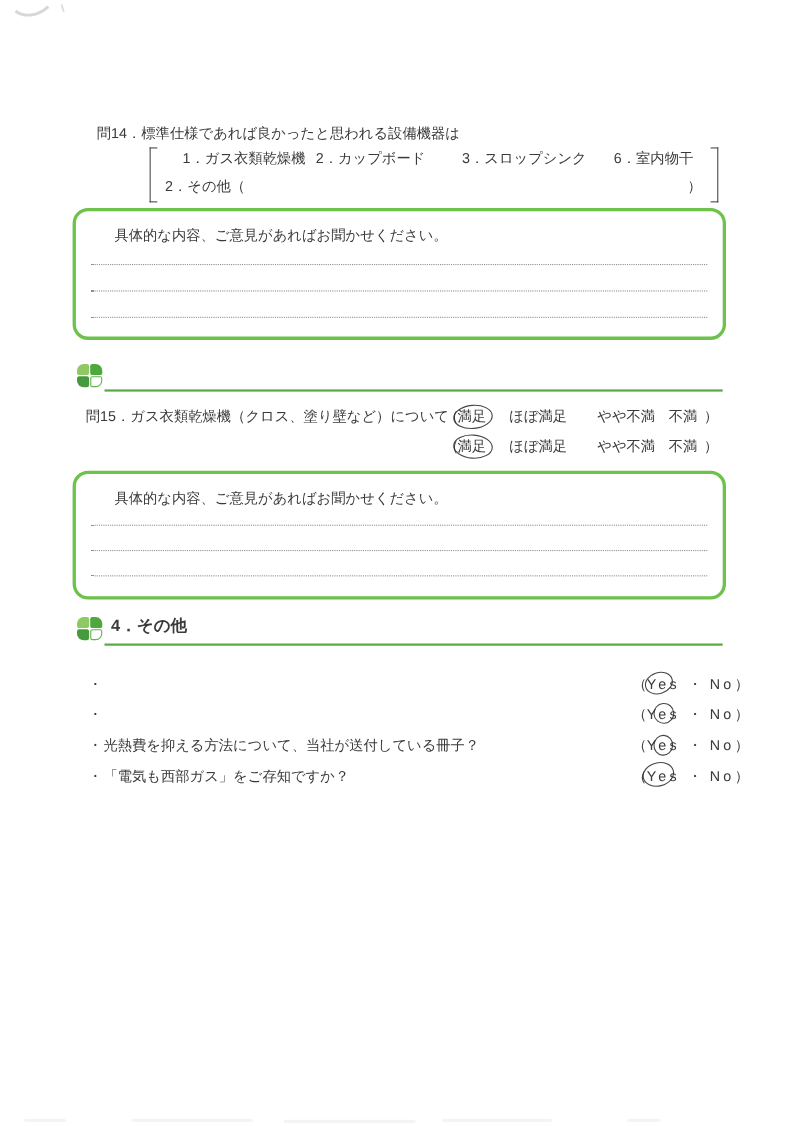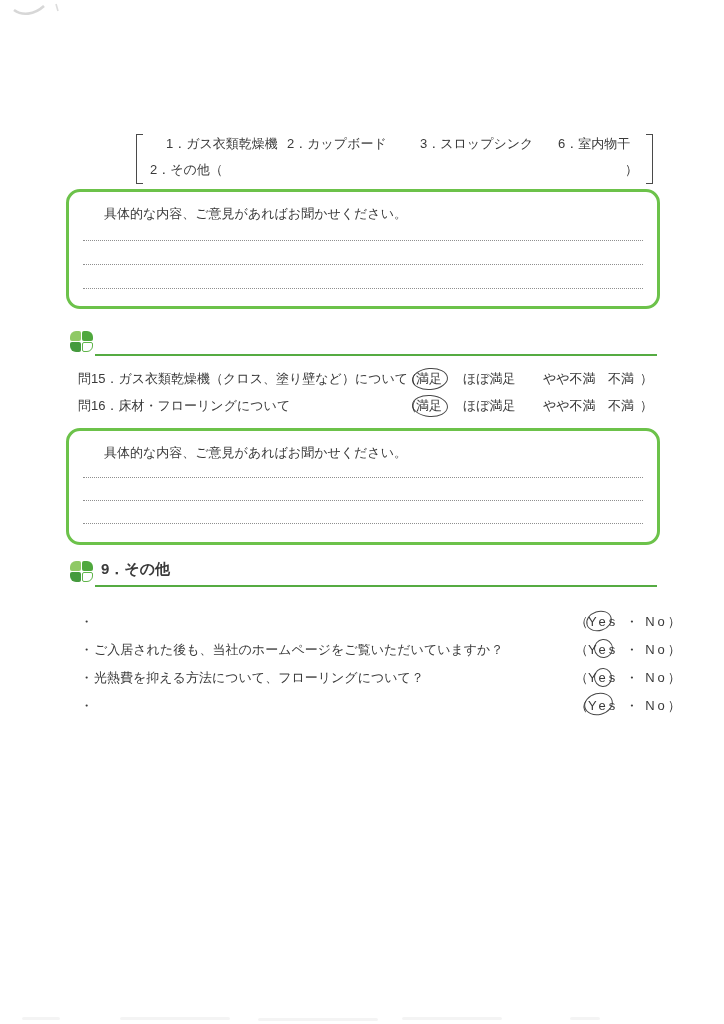--- a/index.html
+++ b/index.html
@@ -54,20 +54,21 @@
 </head>
 <body>
 
 <div class="page">
 
   <svg class="t" style="left:8px;top:0px" width="64" height="24" viewBox="0 0 64 24">
     <path d="M6 10 C 14 16, 26 15, 36 6" stroke="#9b9b9b" fill="none" stroke-width="2.6" opacity="0.4"></path>
     <path d="M48 4 l 2 7" stroke="#a8a8a8" fill="none" stroke-width="1.6" opacity="0.4"></path>
   </svg>
 
+  <div class="t" style="left:88px;top:112px">問14．標準仕様であれば良かったと思われる設備機器は</div>
 
   <div class="brk brkL" style="left:136px;top:134px;height:50px"></div>
   <div class="brk brkR" style="left:646px;top:134px;height:50px"></div>
 
   <span class="t" style="left:166px;top:135px">1．ガス衣類乾燥機</span>
   <span class="t" style="left:287px;top:135px">2．カップボード</span>
   <span class="t" style="left:420px;top:135px">3．スロップシンク</span>
   <span class="t" style="left:558px;top:135px">6．室内物干</span>
   <span class="t" style="left:150px;top:161px">2．その他（</span>
   <span class="t" style="left:625px;top:161px">）</span>
@@ -91,21 +92,20 @@
   <span class="t" style="left:404px;top:370px">（</span>
   <span class="opt t" style="left:416px;top:370px">
     <i class="pen pen-man"></i>
     <span>満足</span>
   </span>
   <span class="t" style="left:463px;top:370px">ほぼ満足</span>
   <span class="t" style="left:543px;top:370px">やや不満</span>
   <span class="t" style="left:608px;top:370px">不満</span>
   <span class="t" style="left:640px;top:370px">）</span>
 
-  <span class="t" style="left:78px;top:397px">問16．床材・フローリングについて</span>
   <span class="t" style="left:404px;top:397px">（</span>
   <span class="opt t" style="left:416px;top:397px">
     <i class="pen pen-man" style="transform:rotate(4deg)"></i>
     <span>満足</span>
   </span>
   <span class="t" style="left:463px;top:397px">ほぼ満足</span>
   <span class="t" style="left:543px;top:397px">やや不満</span>
   <span class="t" style="left:608px;top:397px">不満</span>
   <span class="t" style="left:640px;top:397px">）</span>
 
@@ -115,41 +115,41 @@
     <div class="dotline" style="top:69px"></div>
     <div class="dotline" style="top:92px"></div>
   </div>
 
   <div class="clover" style="left:70px;top:561px">
     <div class="leaf l-tl"></div>
     <div class="leaf l-tr"></div>
     <div class="leaf l-bl"></div>
     <div class="leaf l-br"></div>
   </div>
-  <div class="sec-title" style="left:101px;top:560px">9．その他</div>
+  <div class="sec-title" style="left:101px;top:560px">4．その他</div>
   <div class="underline" style="left:95px;top:585px;width:562px"></div>
 
   <span class="t" style="left:80px;top:613px">・</span>
   <span class="ans" style="left:543px;top:613px">
     <span>（</span><span class="yeswrap"><i class="pen pen-y1"></i><span>Yes</span></span><span class="sep">・</span><span class="no">No</span><span>）</span>
   </span>
 
   <span class="t" style="left:80px;top:641px">・</span>
-  <span class="t" style="left:94px;top:641px">ご入居された後も、当社のホームページをご覧いただいていますか？</span>
   <span class="ans" style="left:543px;top:641px">
     <span>（</span><span class="yeswrap"><i class="pen pen-y2"></i><span>Yes</span></span><span class="sep">・</span><span class="no">No</span><span>）</span>
   </span>
 
   <span class="t" style="left:80px;top:669px">・</span>
-  <span class="t" style="left:94px;top:669px">光熱費を抑える方法について、フローリングについて？</span>
+  <span class="t" style="left:94px;top:669px">光熱費を抑える方法について、当社が送付している冊子？</span>
   <span class="ans" style="left:543px;top:669px">
     <span>（</span><span class="yeswrap"><i class="pen pen-y3"></i><span>Yes</span></span><span class="sep">・</span><span class="no">No</span><span>）</span>
   </span>
 
   <span class="t" style="left:80px;top:697px">・</span>
+  <span class="t" style="left:94px;top:697px">「電気も西部ガス」をご存知ですか？</span>
   <span class="ans" style="left:543px;top:697px">
     <span>（</span><span class="yeswrap"><i class="pen pen-y4"></i><span>Yes</span></span><span class="sep">・</span><span class="no">No</span><span>）</span>
   </span>
 
   <div class="smudge" style="left:22px;top:1017px;width:38px"></div>
   <div class="smudge" style="left:120px;top:1017px;width:110px"></div>
   <div class="smudge" style="left:258px;top:1018px;width:120px"></div>
   <div class="smudge" style="left:402px;top:1017px;width:100px"></div>
   <div class="smudge" style="left:570px;top:1017px;width:30px"></div>
 

